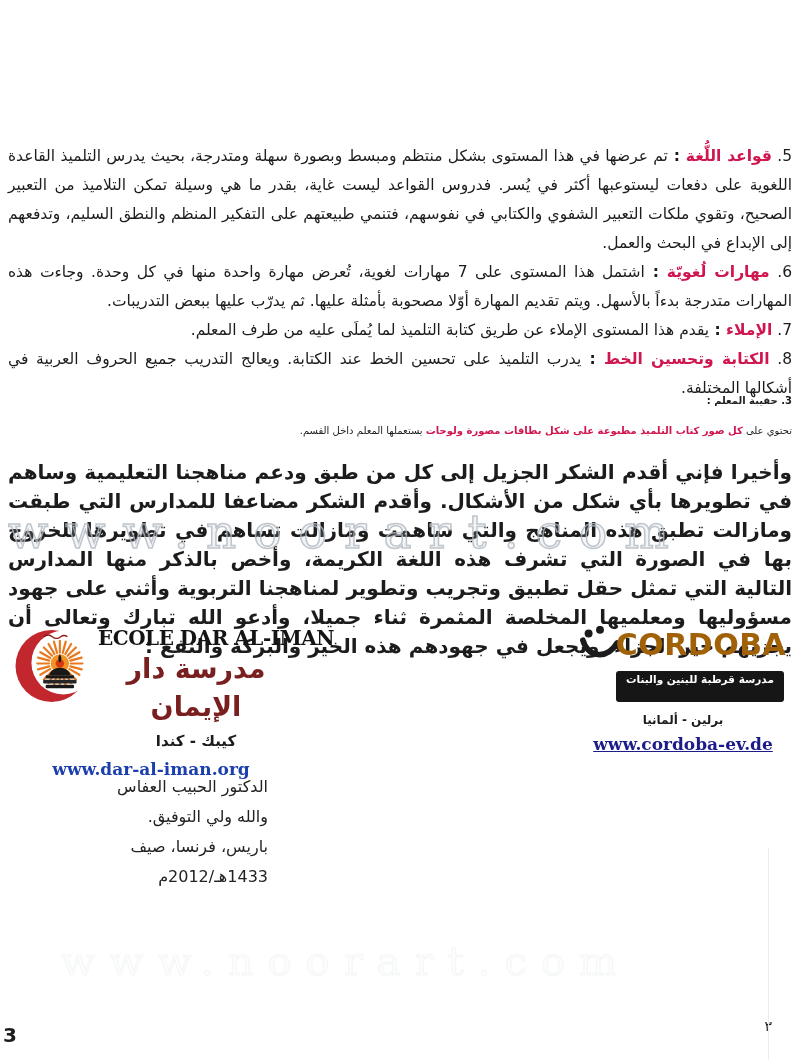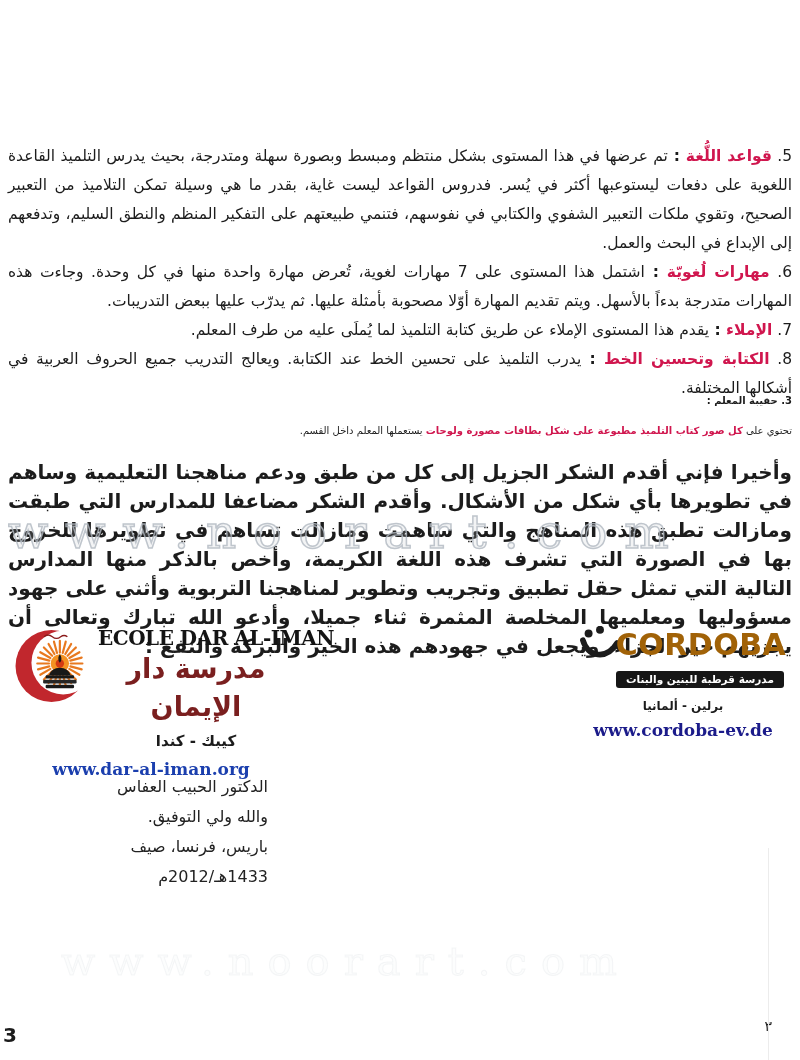--- a/index.html
+++ b/index.html
@@ -68,25 +68,25 @@
   .muh-ar { font-size:40px; font-weight:bold; color:#2e3260; line-height:66px;
             direction:rtl; transform:scaleY(1.08); }
   .muh-loc { font-size:16px; font-weight:bold; margin-top:8px; direction:rtl; }
   .muh-addr { font-size:13px; font-weight:bold; color:#3457b2; margin-top:9px; white-space:nowrap; }
 
   .logo-cor { position:absolute; left:576px; top:8px; width:214px; text-align:center; }
   .cor-row { display:flex; align-items:center; justify-content:center; }
   .cor-smile { margin-right:-4px; margin-top:6px; flex:none; }
   .cor-word { font-size:30px; font-weight:bold; color:#a16207; letter-spacing:0.5px; }
   .cor-strip { display:inline-block; background:#161616; color:#ffffff; font-size:10.5px;
-               font-weight:bold; padding:2px 10px 3px; border-radius:3px; margin-top:-6px;
+               font-weight:bold; padding:2px 10px 17px; border-radius:3px; margin-top:-6px;
                margin-left:34px; direction:rtl; white-space:nowrap; }
   .cor-loc { font-size:12px; font-weight:bold; margin-top:11px; direction:rtl; }
   .cor-url { font-family:"DejaVu Serif", serif; font-size:17px; font-weight:bold;
-             color:#1b1b8a; margin-top:7px; }
+             color:#1b1b8a; margin-top:7px;text-decoration:underline; }
 
   
   .footer {
     position:absolute; top:772px; left:40px; width:228px;
     direction:rtl; text-align:right; font-size:16px; line-height:30px; color:#222;
   }
 
   
   .pageno-left { position:absolute; left:3px; top:1023px; font-size:20px; font-weight:bold; }
   .pageno-right { position:absolute; right:28px; top:1018px; font-size:14px; }

